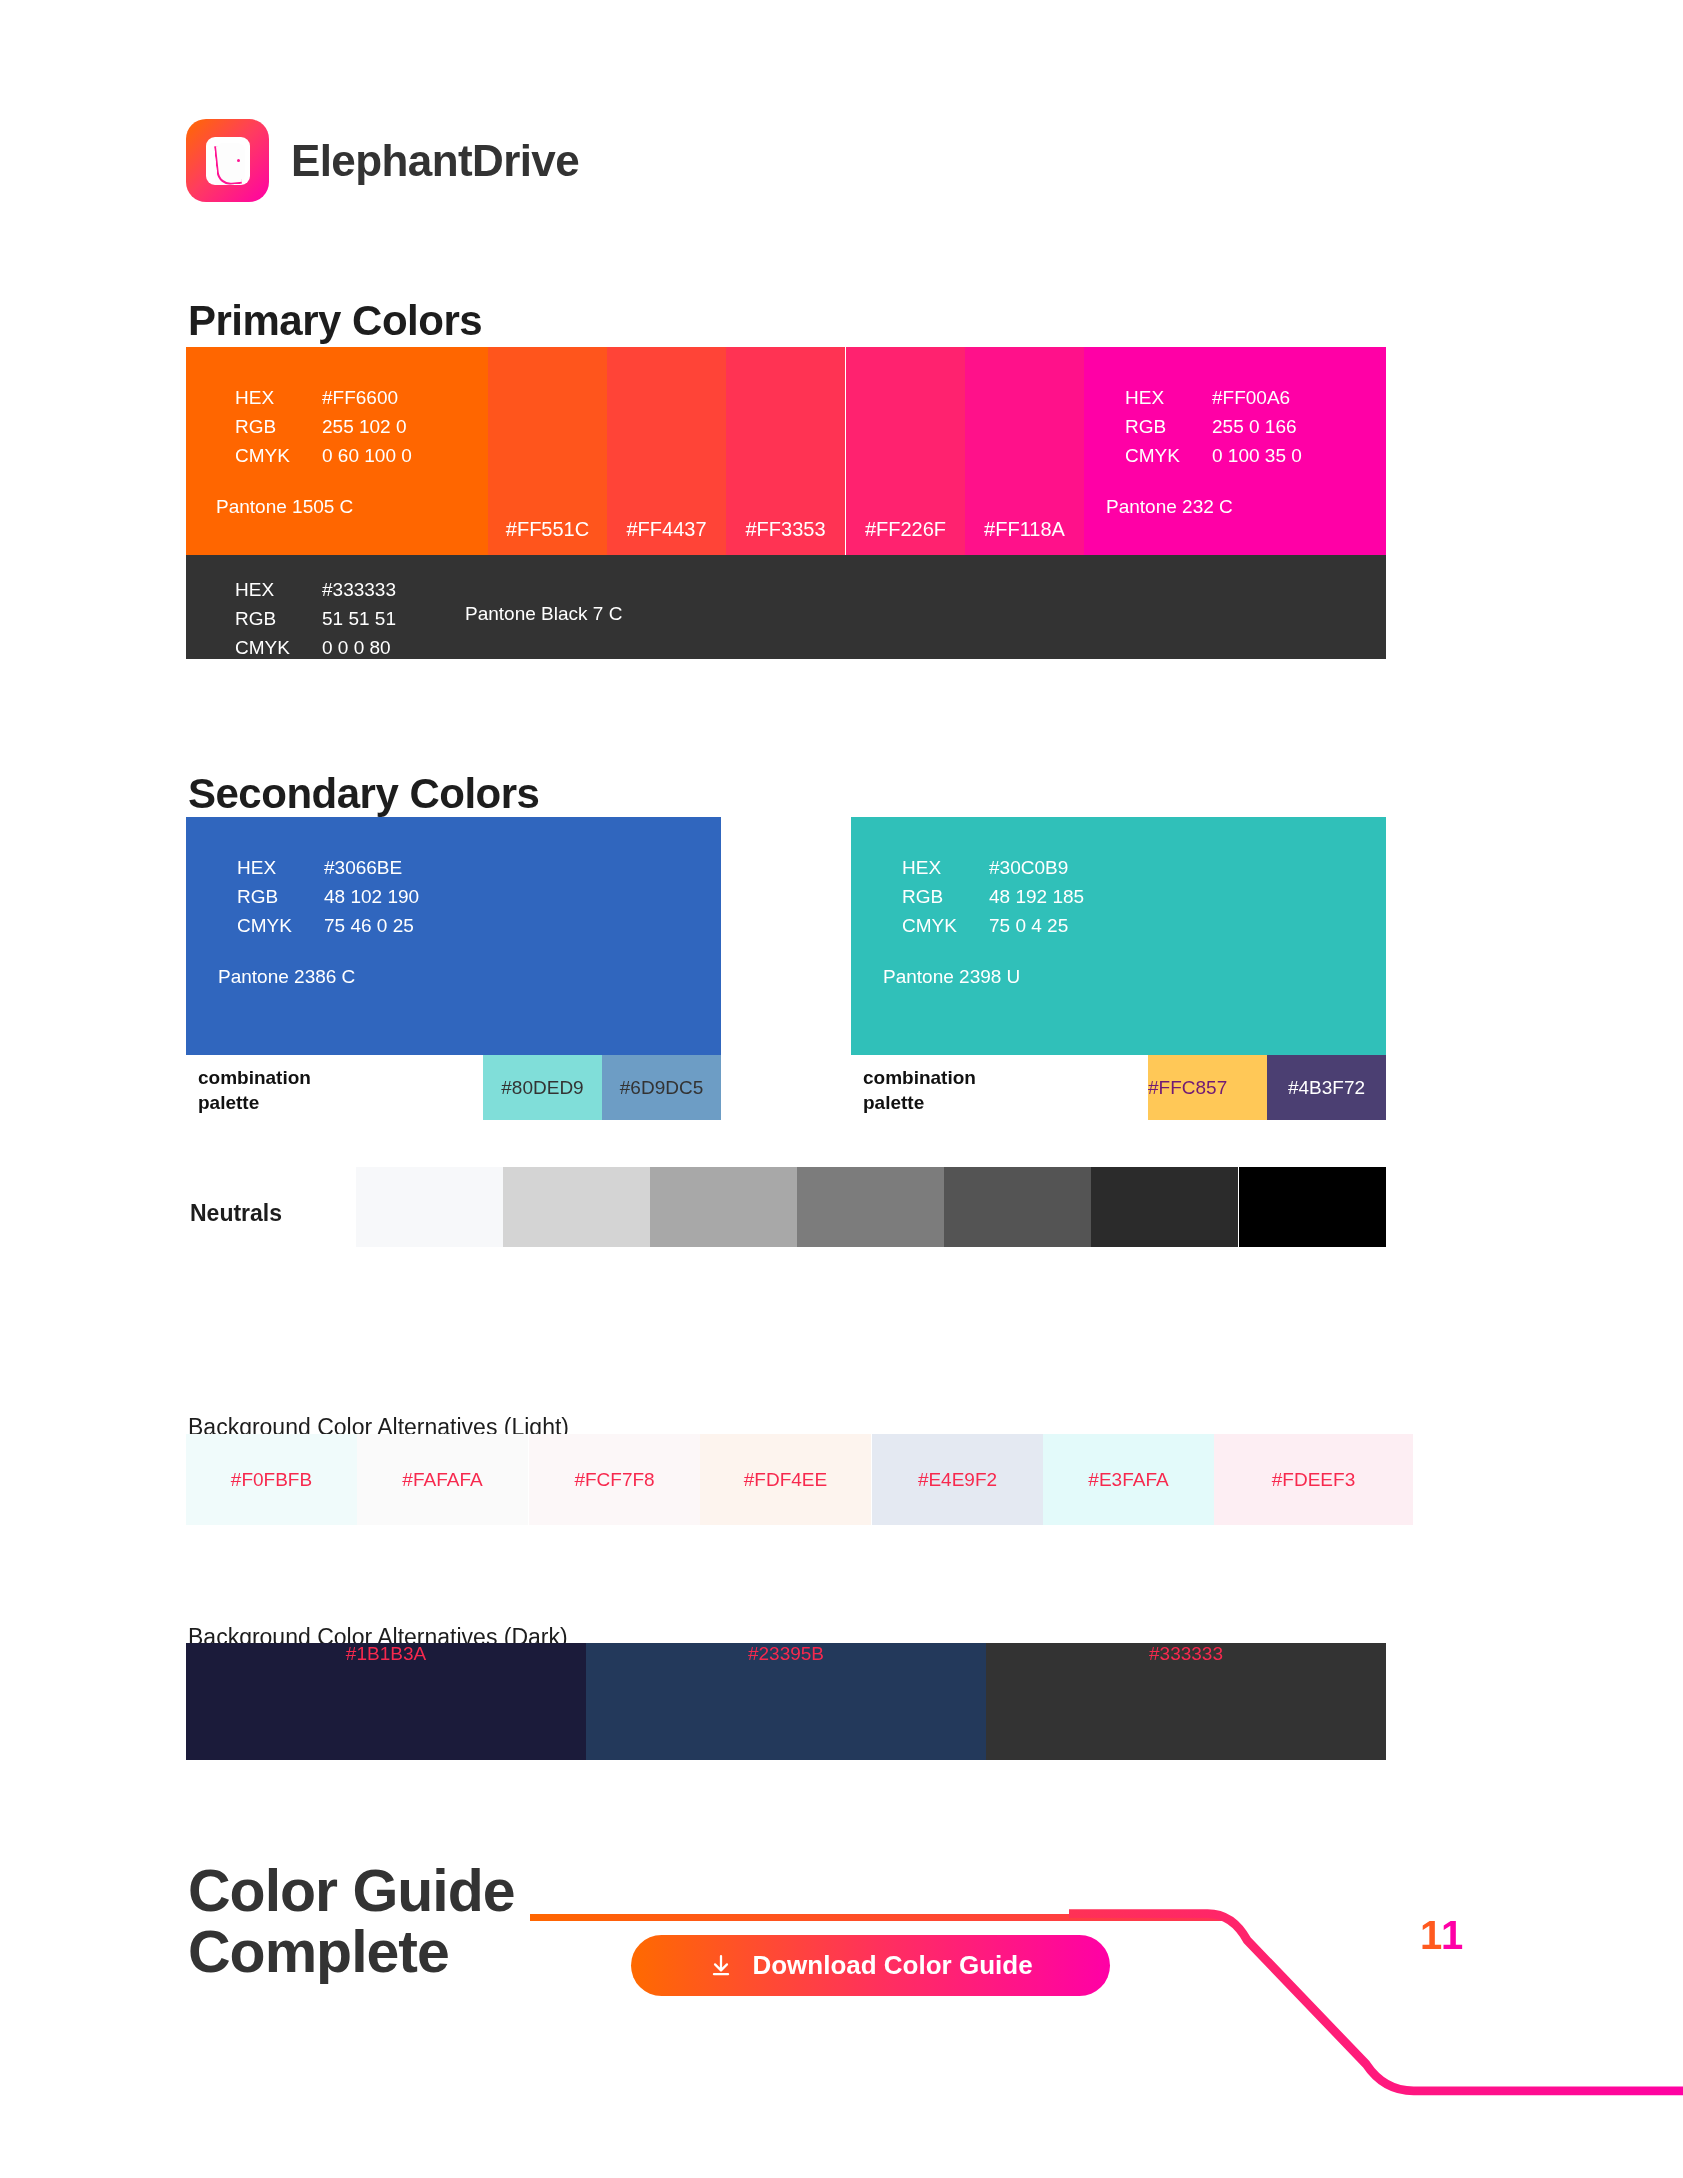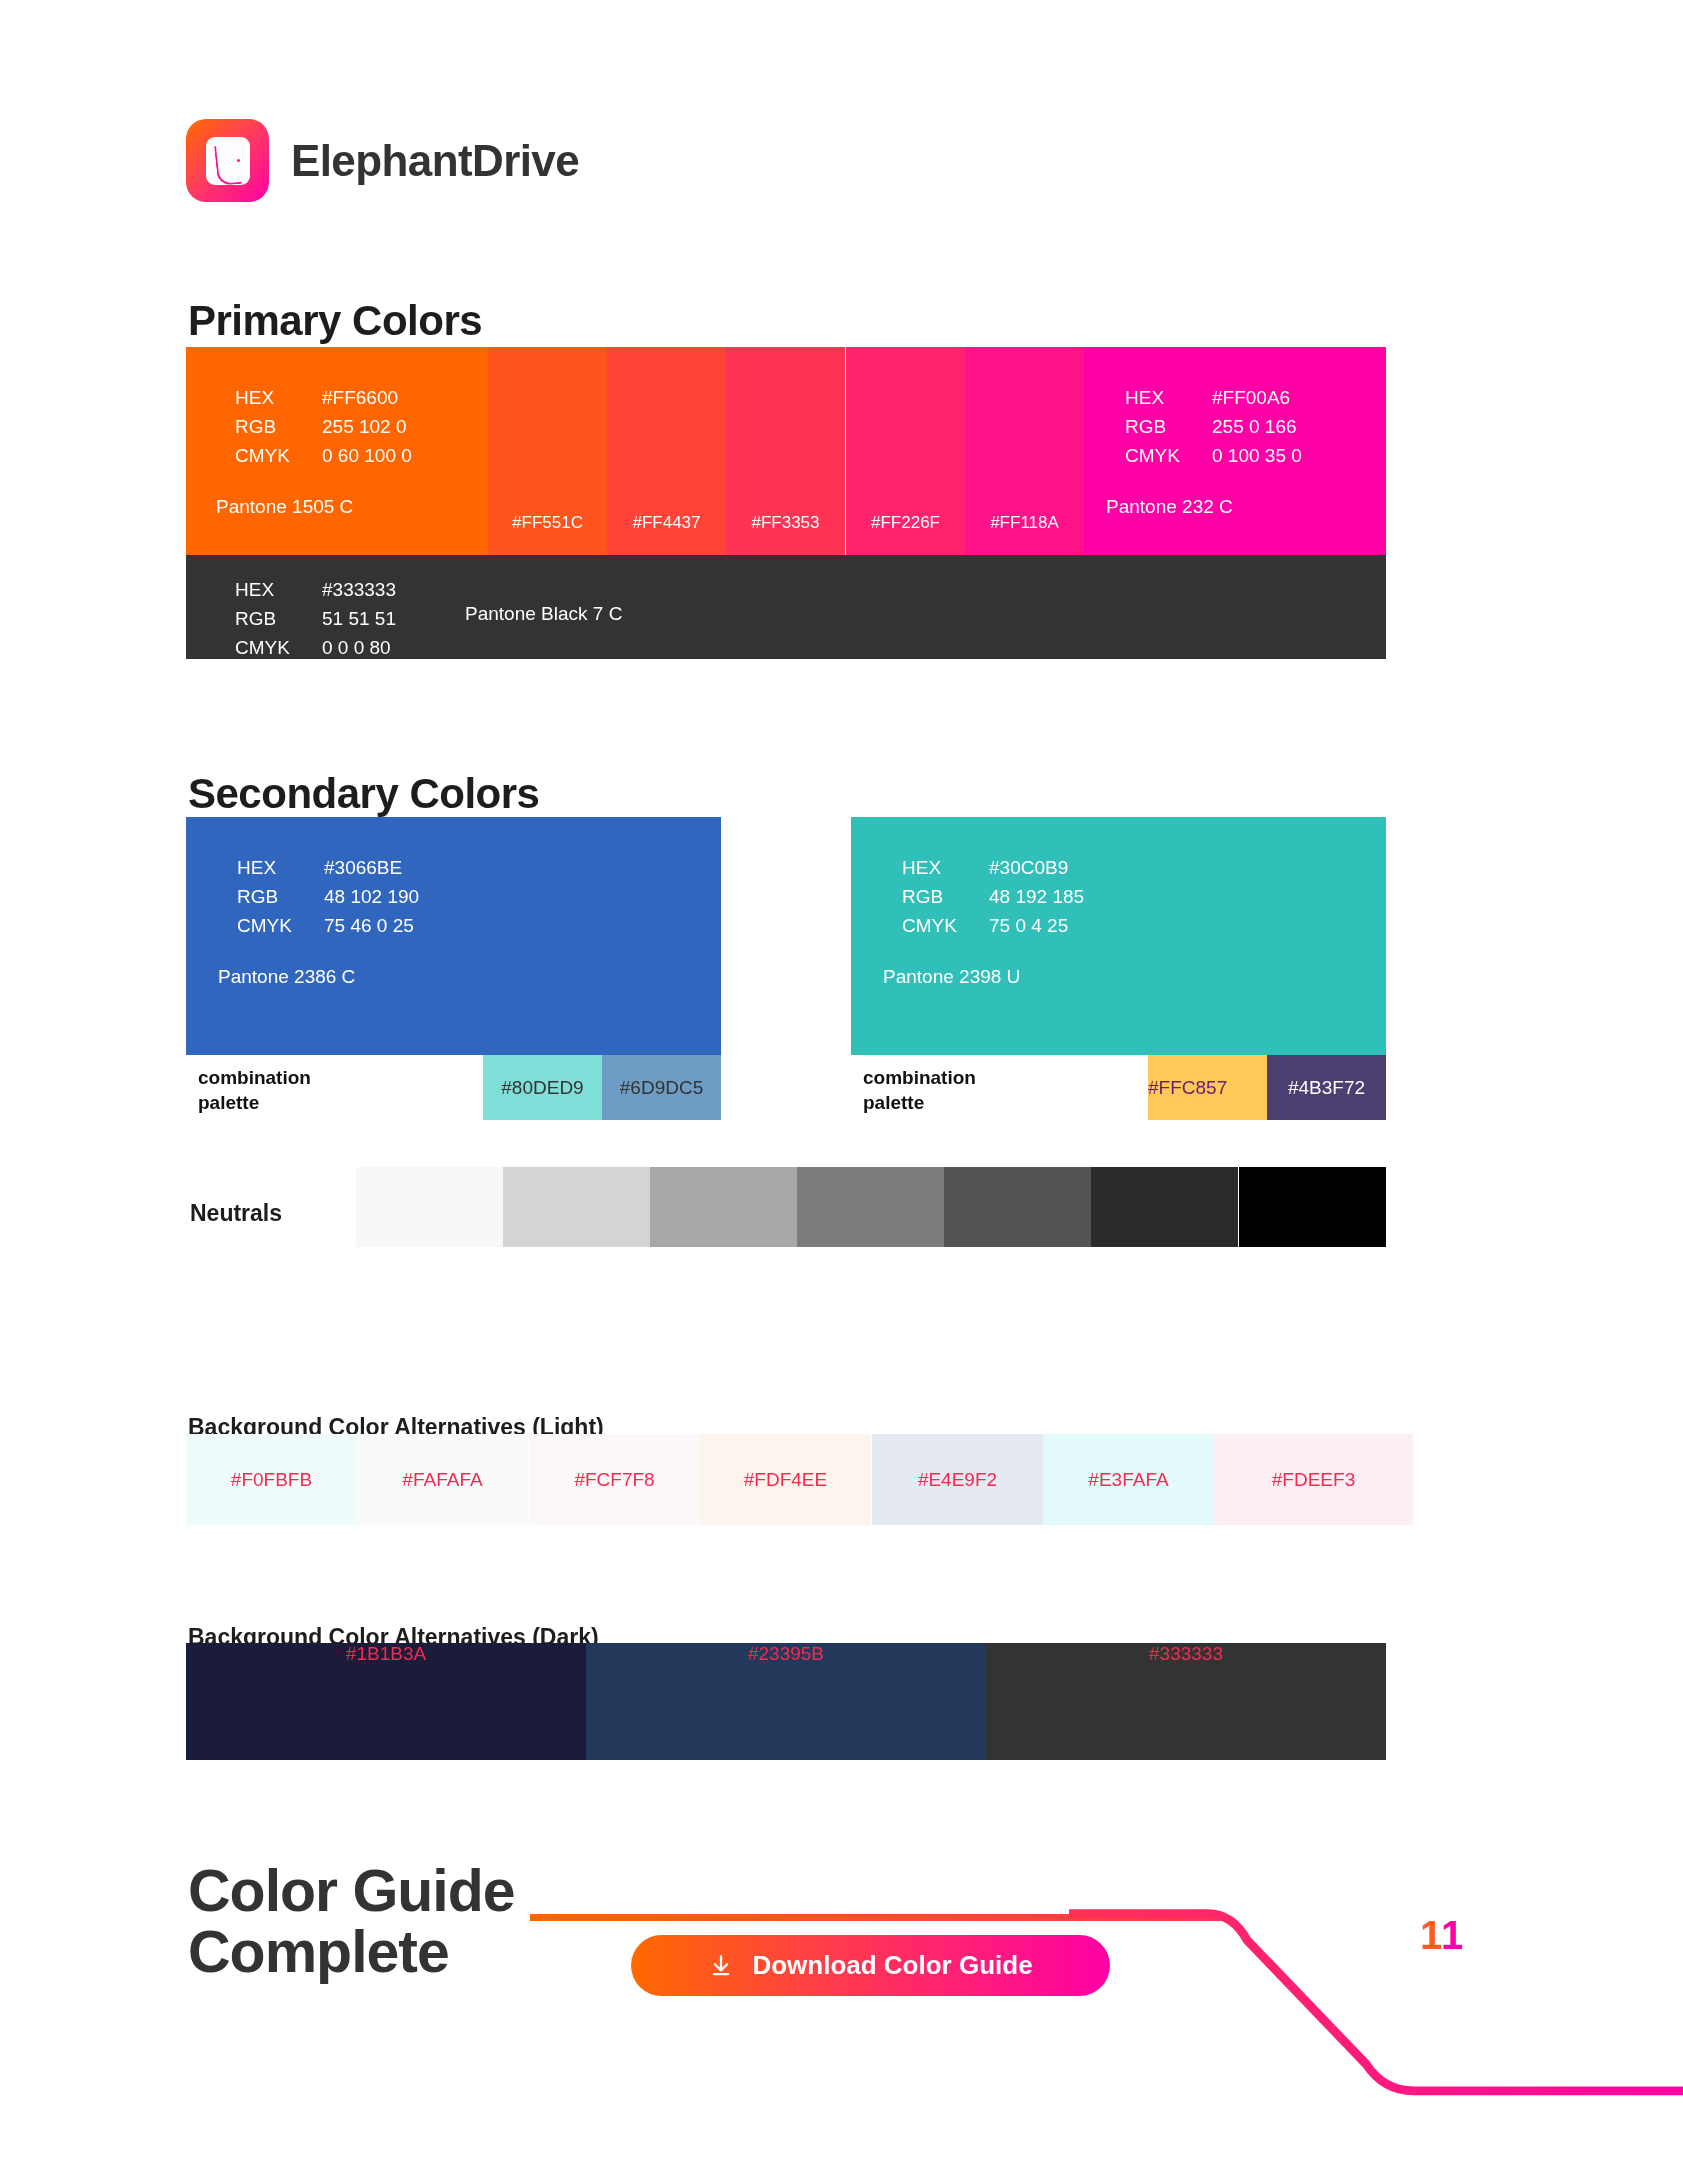--- a/index.html
+++ b/index.html
@@ -84,21 +84,21 @@
     left: 188px;
     font-size: 42px;
     font-weight: bold;
     color: #1d1d1d;
     letter-spacing: -0.5px;
   }
   .sub-title {
     position: absolute;
     left: 188px;
     font-size: 23px;
-    font-weight: bold;
+    font-weight: normal;
     color: #1d1d1d;
   }
 
   
   .band { position: absolute; }
   .swatch-info {
     position: absolute;
     color: #ffffff;
     font-size: 19px;
     line-height: 29px;
@@ -108,25 +108,25 @@
   .swatch-info .k { display: inline-block; width: 87px; }
   .pantone {
     position: absolute;
     color: #ffffff;
     font-size: 19px;
     white-space: nowrap;
   }
 
   .grad-label {
     position: absolute;
-    bottom: 22px;
+    bottom: 14px;
     width: 100%;
     text-align: center;
     color: #ffffff;
-    font-size: 17px;
+    font-size: 20px;
   }
 
   .combo-label {
     position: absolute;
     font-size: 19px;
     font-weight: bold;
     color: #111111;
     line-height: 25px;
   }
 

